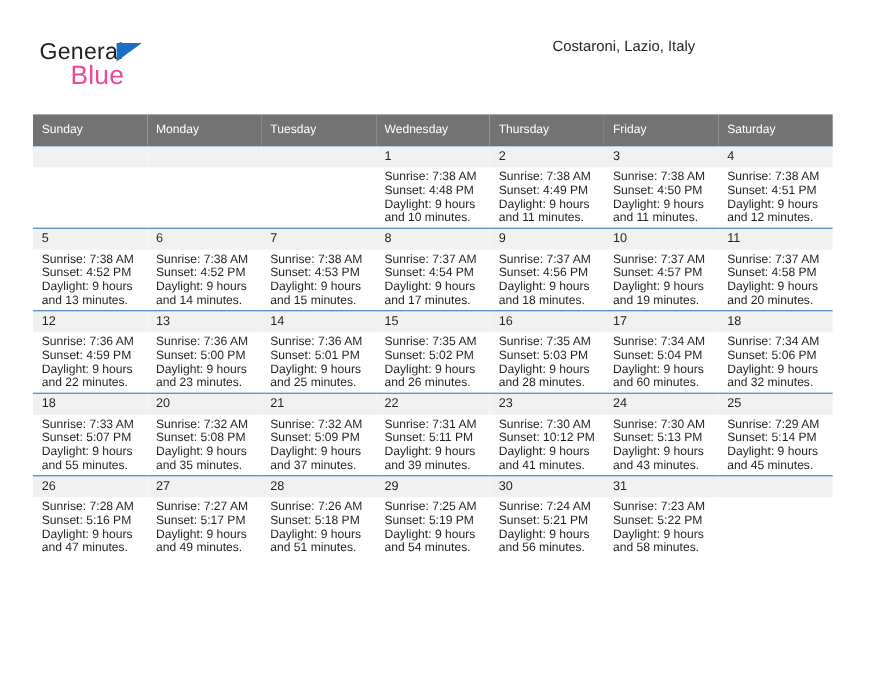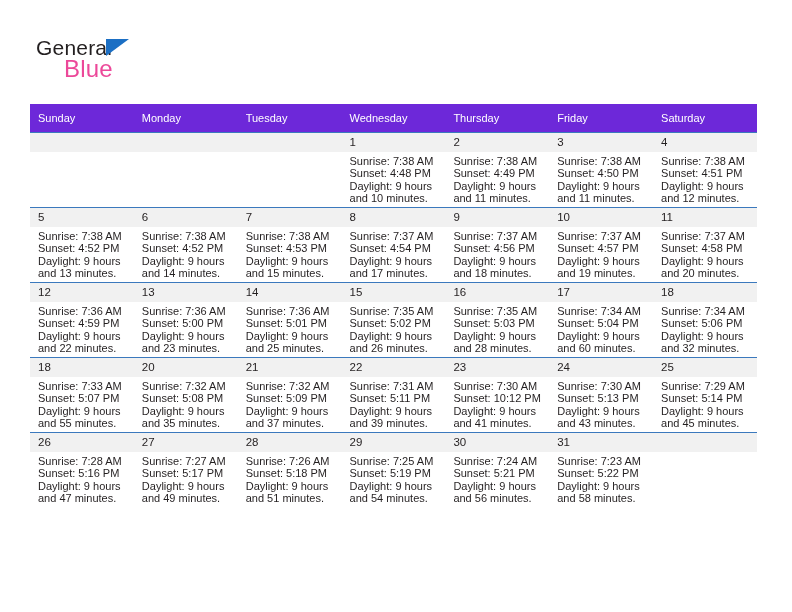--- a/index.html
+++ b/index.html
@@ -87,21 +87,21 @@
   
   .calendar {
     position: absolute;
     left: 30px;
     top: 104px;
     width: 727px;
     border-collapse: collapse;
     table-layout: fixed;
   }
   .calendar th {
-    background: #6d28d9;
+    background: #737373;
     color: #ffffff;
     font-size: 11px;
     font-weight: normal;
     text-align: left;
     padding: 5px 0 5px 8px;
     height: 18px;
     border: none;
   }
   .calendar td {
     vertical-align: top;
@@ -137,20 +137,21 @@
 
   <div class="header">
 
     <div class="brand">
       <span class="brand-general">General</span>
       <span class="brand-triangle"></span>
       <span class="brand-blue">Blue</span>
     </div>
 
     <div class="titles">
+      <div class="location">Costaroni, Lazio, Italy</div>
     </div>
 
   </div>
 
   <table class="calendar">
     <thead>
       <tr>
         <th>Sunday</th>
         <th>Monday</th>
         <th>Tuesday</th>

